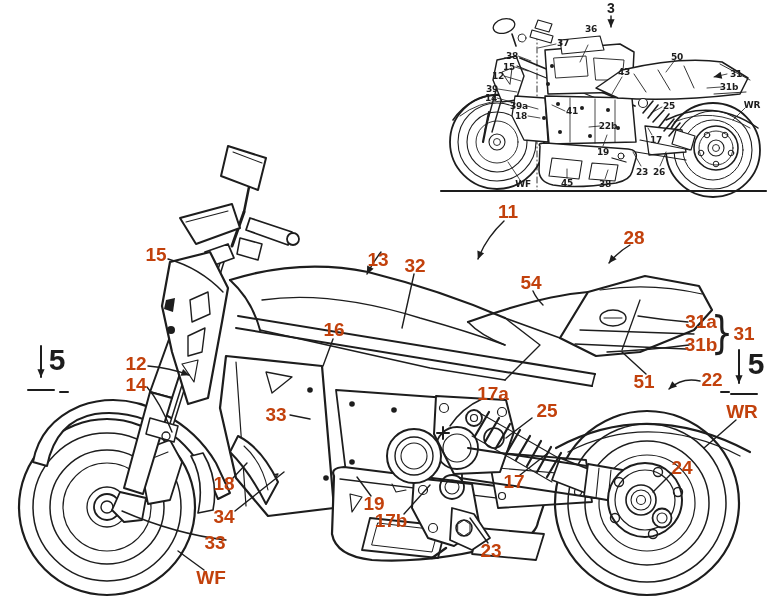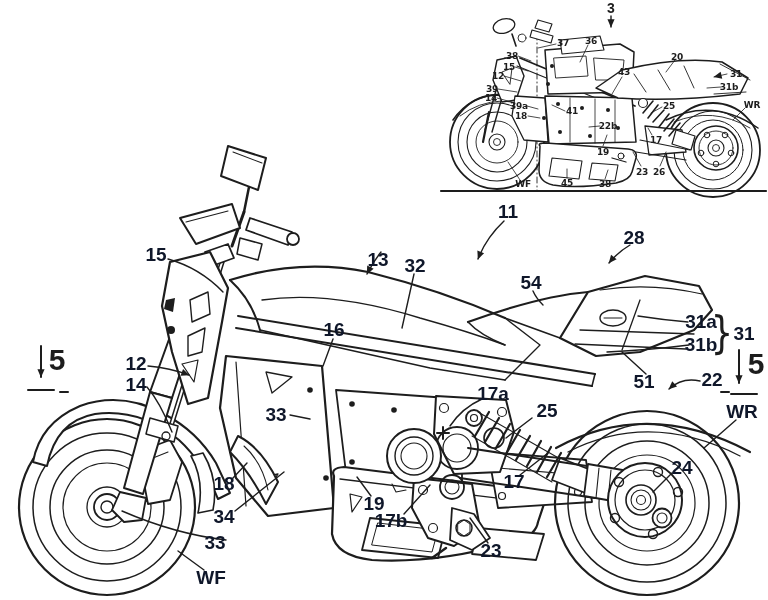--- a/index.html
+++ b/index.html
@@ -1,20 +1,20 @@
 <!DOCTYPE html>
 <html><head>
 <meta charset="utf-8">
 <style>
   html,body{margin:0;padding:0;background:#fff;}
   .stage{position:relative;width:768px;height:600px;background:#fff;overflow:hidden;
          font-family:"Liberation Sans",sans-serif;color:#1d1d1d;}
   .stage svg{position:absolute;left:0;top:0;}
   .lbl{position:absolute;transform:translate(-50%,-50%);
-       font:600 19px "Liberation Sans",sans-serif;color:#0f172a;white-space:nowrap;}
+       font:600 19px "Liberation Sans",sans-serif;color:#c2410c;white-space:nowrap;}
   .lbl-big{position:absolute;transform:translate(-50%,-50%);
        font:700 30px "Liberation Sans",sans-serif;color:#1d1d1d;}
   .lbl-mid{position:absolute;transform:translate(-50%,-50%);
        font:700 14px "Liberation Sans",sans-serif;color:#1d1d1d;}
   .lbl-sm{position:absolute;transform:translate(-50%,-50%);
        font:700 9px "DejaVu Sans",sans-serif;color:#1d1d1d;letter-spacing:-0.2px;}
   .brace{position:absolute;transform:translate(-50%,-50%) scaleX(0.8);
        font:400 44px/1 "DejaVu Sans",sans-serif;color:#1d1d1d;}
 </style>
 </head>
@@ -395,31 +395,31 @@
 <div class="lbl" style="left:374px;top:504px">19</div>
 <div class="lbl" style="left:391px;top:521px">17b</div>
 <div class="lbl" style="left:514px;top:482px">17</div>
 <div class="lbl" style="left:491px;top:551px">23</div>
 <div class="lbl" style="left:682px;top:468px">24</div>
 <div class="lbl" style="left:215px;top:543px">33</div>
 <div class="lbl" style="left:211px;top:578px">WF</div>
 
 <div class="lbl-mid" style="left:611px;top:8px">3</div>
 <div class="lbl-sm" style="left:563px;top:43px">37</div>
-<div class="lbl-sm" style="left:591px;top:41px">36</div>
+<div class="lbl-sm" style="left:591px;top:29px">36</div>
 <div class="lbl-sm" style="left:512px;top:56px">38</div>
 <div class="lbl-sm" style="left:509px;top:67px">15</div>
 <div class="lbl-sm" style="left:498px;top:76px">12</div>
 <div class="lbl-sm" style="left:492px;top:89px">39</div>
 <div class="lbl-sm" style="left:491px;top:98px">14</div>
 <div class="lbl-sm" style="left:519px;top:106px">39a</div>
 <div class="lbl-sm" style="left:521px;top:116px">18</div>
 <div class="lbl-sm" style="left:572px;top:111px">41</div>
 <div class="lbl-sm" style="left:624px;top:72px">43</div>
-<div class="lbl-sm" style="left:677px;top:57px">20</div>
+<div class="lbl-sm" style="left:677px;top:57px">50</div>
 <div class="lbl-sm" style="left:736px;top:74px">31</div>
 <div class="lbl-sm" style="left:729px;top:87px">31b</div>
 <div class="lbl-sm" style="left:669px;top:106px">25</div>
 <div class="lbl-sm" style="left:752px;top:105px">WR</div>
 <div class="lbl-sm" style="left:608px;top:126px">22b</div>
 <div class="lbl-sm" style="left:603px;top:152px">19</div>
 <div class="lbl-sm" style="left:656px;top:140px">17</div>
 <div class="lbl-sm" style="left:642px;top:172px">23</div>
 <div class="lbl-sm" style="left:659px;top:172px">26</div>
 <div class="lbl-sm" style="left:605px;top:184px">38</div>

